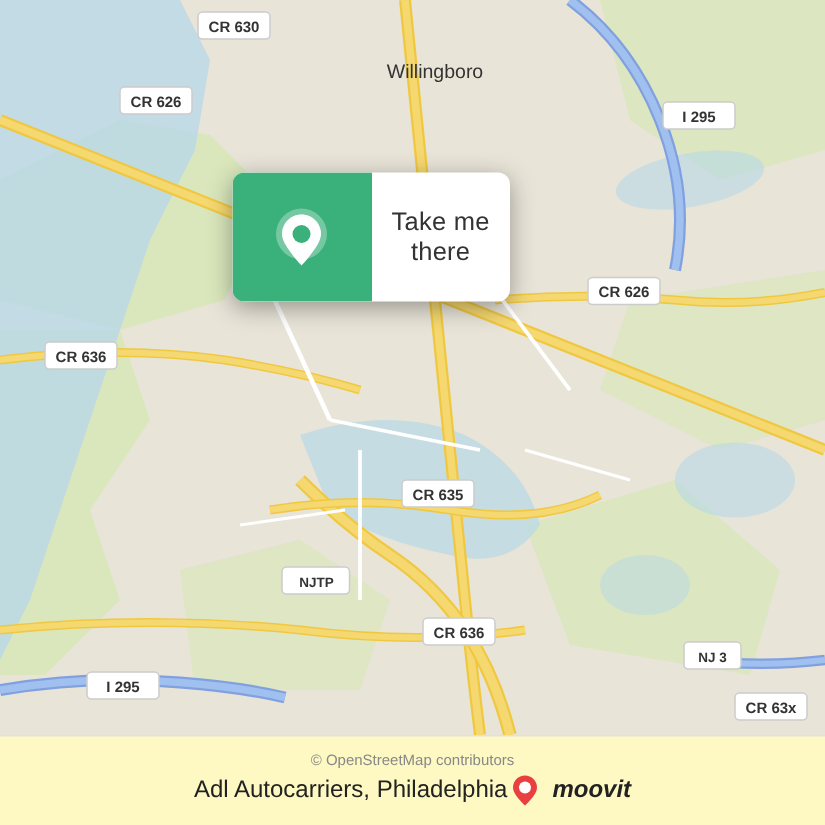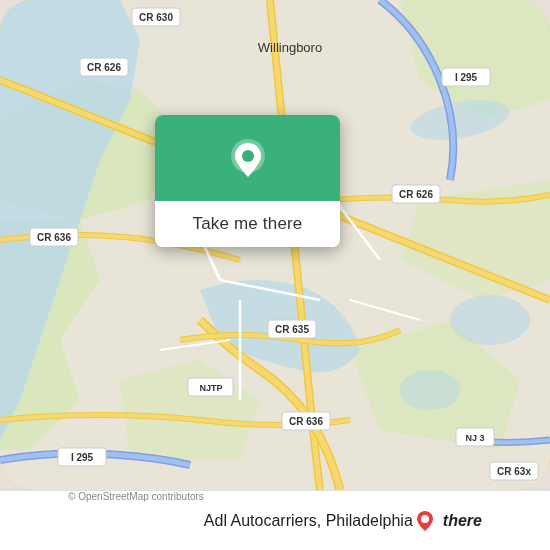--- a/index.html
+++ b/index.html
@@ -12,21 +12,20 @@
       background: #e8e0d8;
     }
 
     
     #map-container {
       width: 550px;
       height: 490px;
       position: relative;
       overflow: hidden;
       background: #fdba74;
-      border-radius: 32px;
     }
 
     
     #map-svg {
       width: 100%;
       height: 100%;
       position: absolute;
       top: 0; left: 0;
     }
 
@@ -34,21 +33,21 @@
     .popup-card {
       position: absolute;
       top: 115px;
       left: 155px;
       width: 185px;
       background: white;
       border-radius: 8px;
       box-shadow: 0 4px 16px rgba(0,0,0,0.35);
       overflow: hidden;
       display: flex;
-      flex-direction: column;
+      flex-direction: row;
       align-items: center;
     }
 
     .popup-top {
       background: #3ab07a;
       width: 100%;
       display: flex;
       justify-content: center;
       align-items: center;
       padding: 22px 0 18px 0;
@@ -72,26 +71,27 @@
       letter-spacing: 0.01em;
     }
 
     
     .bottom-bar {
       position: absolute;
       bottom: 0;
       left: 0;
       width: 550px;
       height: 60px;
-      background: #ffffff;
-      display: flex;
-      flex-direction: row;
+      background: #fef9c3;
+      display: flex;
+      flex-direction: column;
       justify-content: center;
       padding: 0 12px;
       border-top: 1px solid #e0e0e0;
+      align-items: center;
     }
 
     .copyright-text {
       font-size: 10px;
       color: #888;
       margin-bottom: 2px;
     }
 
     .location-row {
       display: flex;
@@ -238,16 +238,16 @@
       <span>Adl Autocarriers</span>,
       <span>Philadelphia</span>
     </span>
     <div class="moovit-logo">
       <div style="position:relative;width:24px;height:24px;margin-right:2px;">
         <svg viewBox="0 0 24 24" width="24" height="24">
           <path d="M12 2 C7.6 2 4 5.6 4 10 C4 15 12 22 12 22 C12 22 20 15 20 10 C20 5.6 16.4 2 12 2Z" fill="#e84040"></path>
           <circle cx="12" cy="10" r="4" fill="white"></circle>
         </svg>
       </div>
-      <span class="moovit-text">there</span>
+      <span class="moovit-text">moovit</span>
     </div>
   </div>
 </div>
 
 </body></html>

